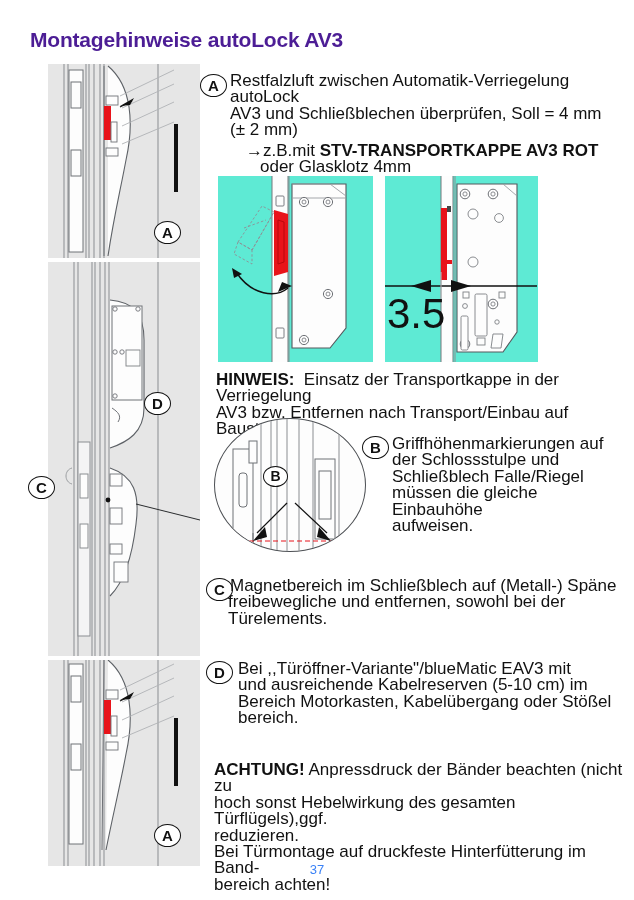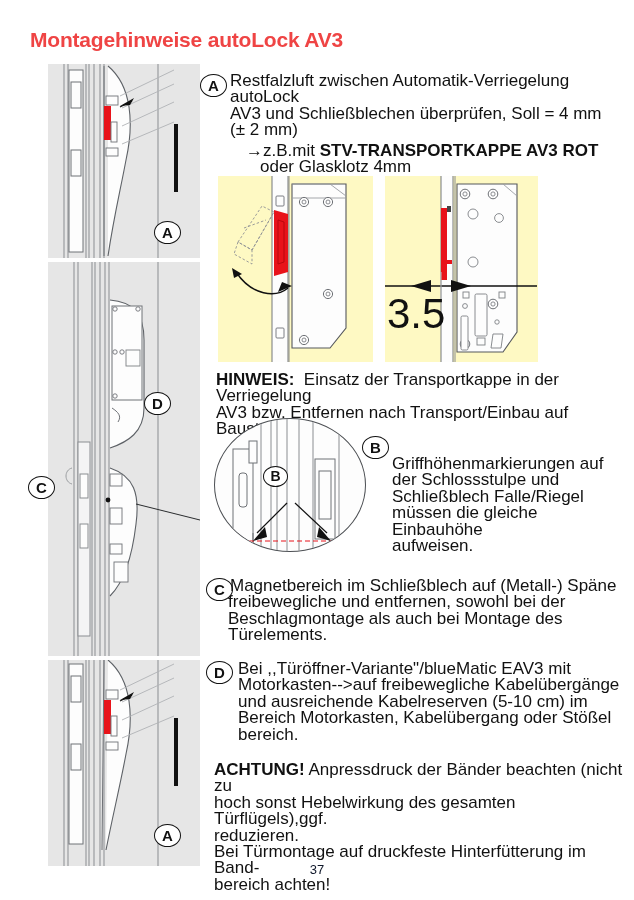--- a/index.html
+++ b/index.html
@@ -8,21 +8,21 @@
     font-family:"Liberation Sans","DejaVu Sans",sans-serif;
     color:#1a1a1a;
     -webkit-font-smoothing:antialiased;
   }
   .page{position:absolute;inset:0;}
 
   
   .title{
     position:absolute;left:30px;top:28px;
     font-size:21px;font-weight:bold;letter-spacing:-0.2px;
-    color:#ef4444;white-space:nowrap;
+    color:#4c1d95;white-space:nowrap;
   }
 
   
   .ill-panel{
     position:absolute;background:#e6e6e6;overflow:hidden;
   }
   .p1{left:48px;top:64px;width:152px;height:194px;}
   .p2{left:48px;top:262px;width:152px;height:394px;}
   .p3{left:48px;top:660px;width:152px;height:206px;}
 
@@ -33,34 +33,34 @@
     font-size:15px;font-weight:bold;line-height:21px;text-align:center;
     color:#111;box-sizing:border-box;
   }
   .mark.sm{width:25px;height:21px;font-size:14px;line-height:19px;}
 
   
   .txt{position:absolute;font-size:17px;line-height:16.4px;color:#111;}
   .txt b{font-weight:bold;}
 
   
-  .dbox{position:absolute;background:#fef9c3;overflow:hidden;}
+  .dbox{position:absolute;background:#5eead4;overflow:hidden;}
   .db1{left:218px;top:176px;width:155px;height:186px;}
   .db2{left:385px;top:176px;width:153px;height:186px;}
 
   
   .bell{
     position:absolute;left:214px;top:418px;width:150px;height:132px;
     border:1.3px solid #4d5054;border-radius:50%;
     background:#fdfdfd;overflow:hidden;
   }
 
   .pageno{
     position:absolute;left:0;right:0;top:862px;text-align:center;
-    font-size:13px;color:#0f172a;
+    font-size:13px;color:#3b82f6;
   }
   svg{display:block;overflow:visible;}
 </style>
 </head>
 <body>
 
 <div class="page">
 
   <div class="title">Montagehinweise autoLock AV3</div>
 
@@ -317,40 +317,38 @@
 
       <line x1="72" y1="84" x2="42" y2="114" stroke="#111" stroke-width="1.2"></line>
       <line x1="80" y1="84" x2="112" y2="114" stroke="#111" stroke-width="1.2"></line>
       <path d="M38 122 L50 108 L52 118 Z" fill="#111"></path>
       <path d="M116 122 L104 108 L102 118 Z" fill="#111"></path>
     </svg>
   </div>
   <div class="mark sm" style="left:263px;top:466px;background:#fff;">B</div>
 
   <div class="mark" style="left:362px;top:436px;">B</div>
-  <div class="txt" style="left:392px;top:436px;width:238px;margin-top:20px;">
+  <div class="txt" style="left:392px;top:436px;width:238px;">
     <div>Griffhöhenmarkierungen  auf</div>
     <div>der Schlossstulpe und</div>
     <div>Schließblech Falle/Riegel</div>
     <div>müssen die gleiche Einbauhöhe</div>
     <div>aufweisen.</div>
   </div>
 
   <div class="mark" style="left:206px;top:578px;">C</div>
   <div class="txt" style="left:230px;top:578px;width:392px;">
     <div>Magnetbereich im Schließblech auf (Metall-) Späne</div>
     <div style="margin-left:-2px;">freibewegliche und entfernen, sowohl bei der</div>
-    <div style="margin-left:-2px;">Beschlagmontage als auch bei Montage des</div>
     <div style="margin-left:-2px;">Türelements.</div>
   </div>
 
   <div class="mark" style="left:206px;top:661px;">D</div>
   <div class="txt" style="left:238px;top:661px;width:392px;">
     <div>Bei ,,Türöffner-Variante"/blueMatic EAV3 mit</div>
-    <div>Motorkasten--&gt;auf freibewegliche Kabelübergänge</div>
     <div>und ausreichende Kabelreserven (5-10 cm) im</div>
     <div>Bereich Motorkasten, Kabelübergang oder Stößel</div>
     <div>bereich.</div>
   </div>
 
   <div class="txt" style="left:214px;top:762px;width:416px;">
     <div><b>ACHTUNG!</b><span> Anpressdruck der Bänder beachten (nicht zu</span></div>
     <div>hoch  sonst Hebelwirkung des gesamten Türflügels),ggf.</div>
     <div>reduzieren.</div>
     <div>Bei Türmontage auf druckfeste Hinterfütterung im Band-</div>

